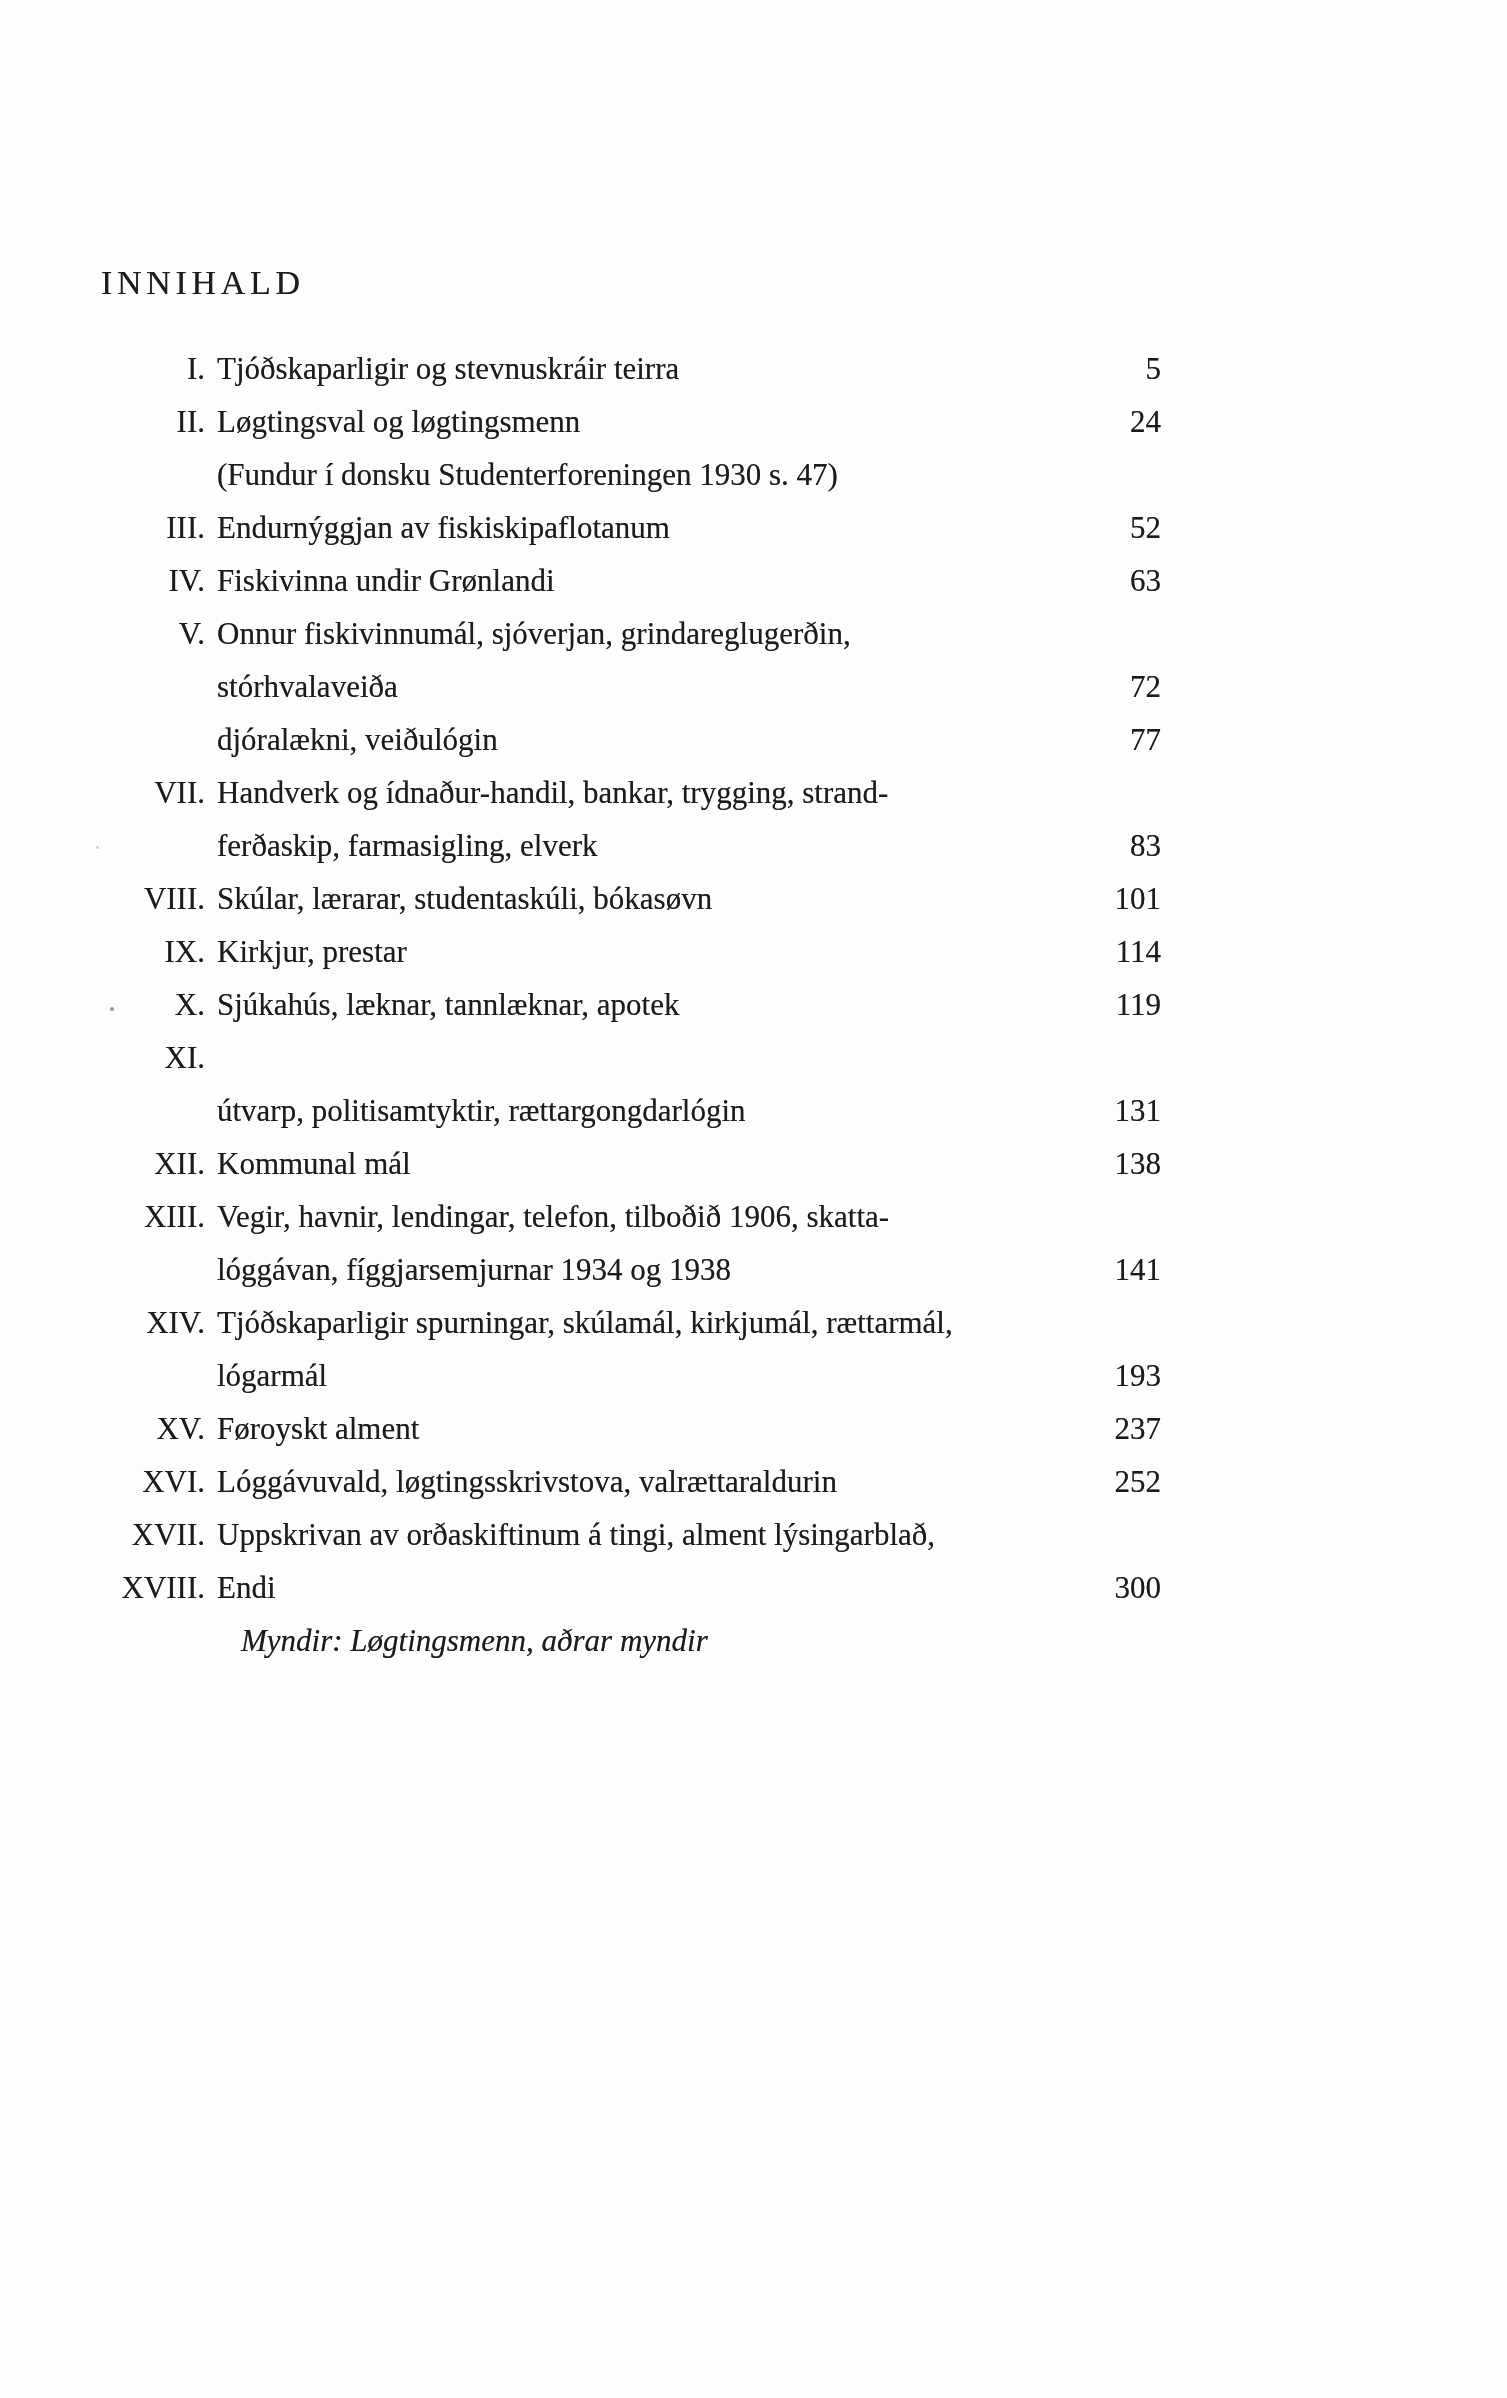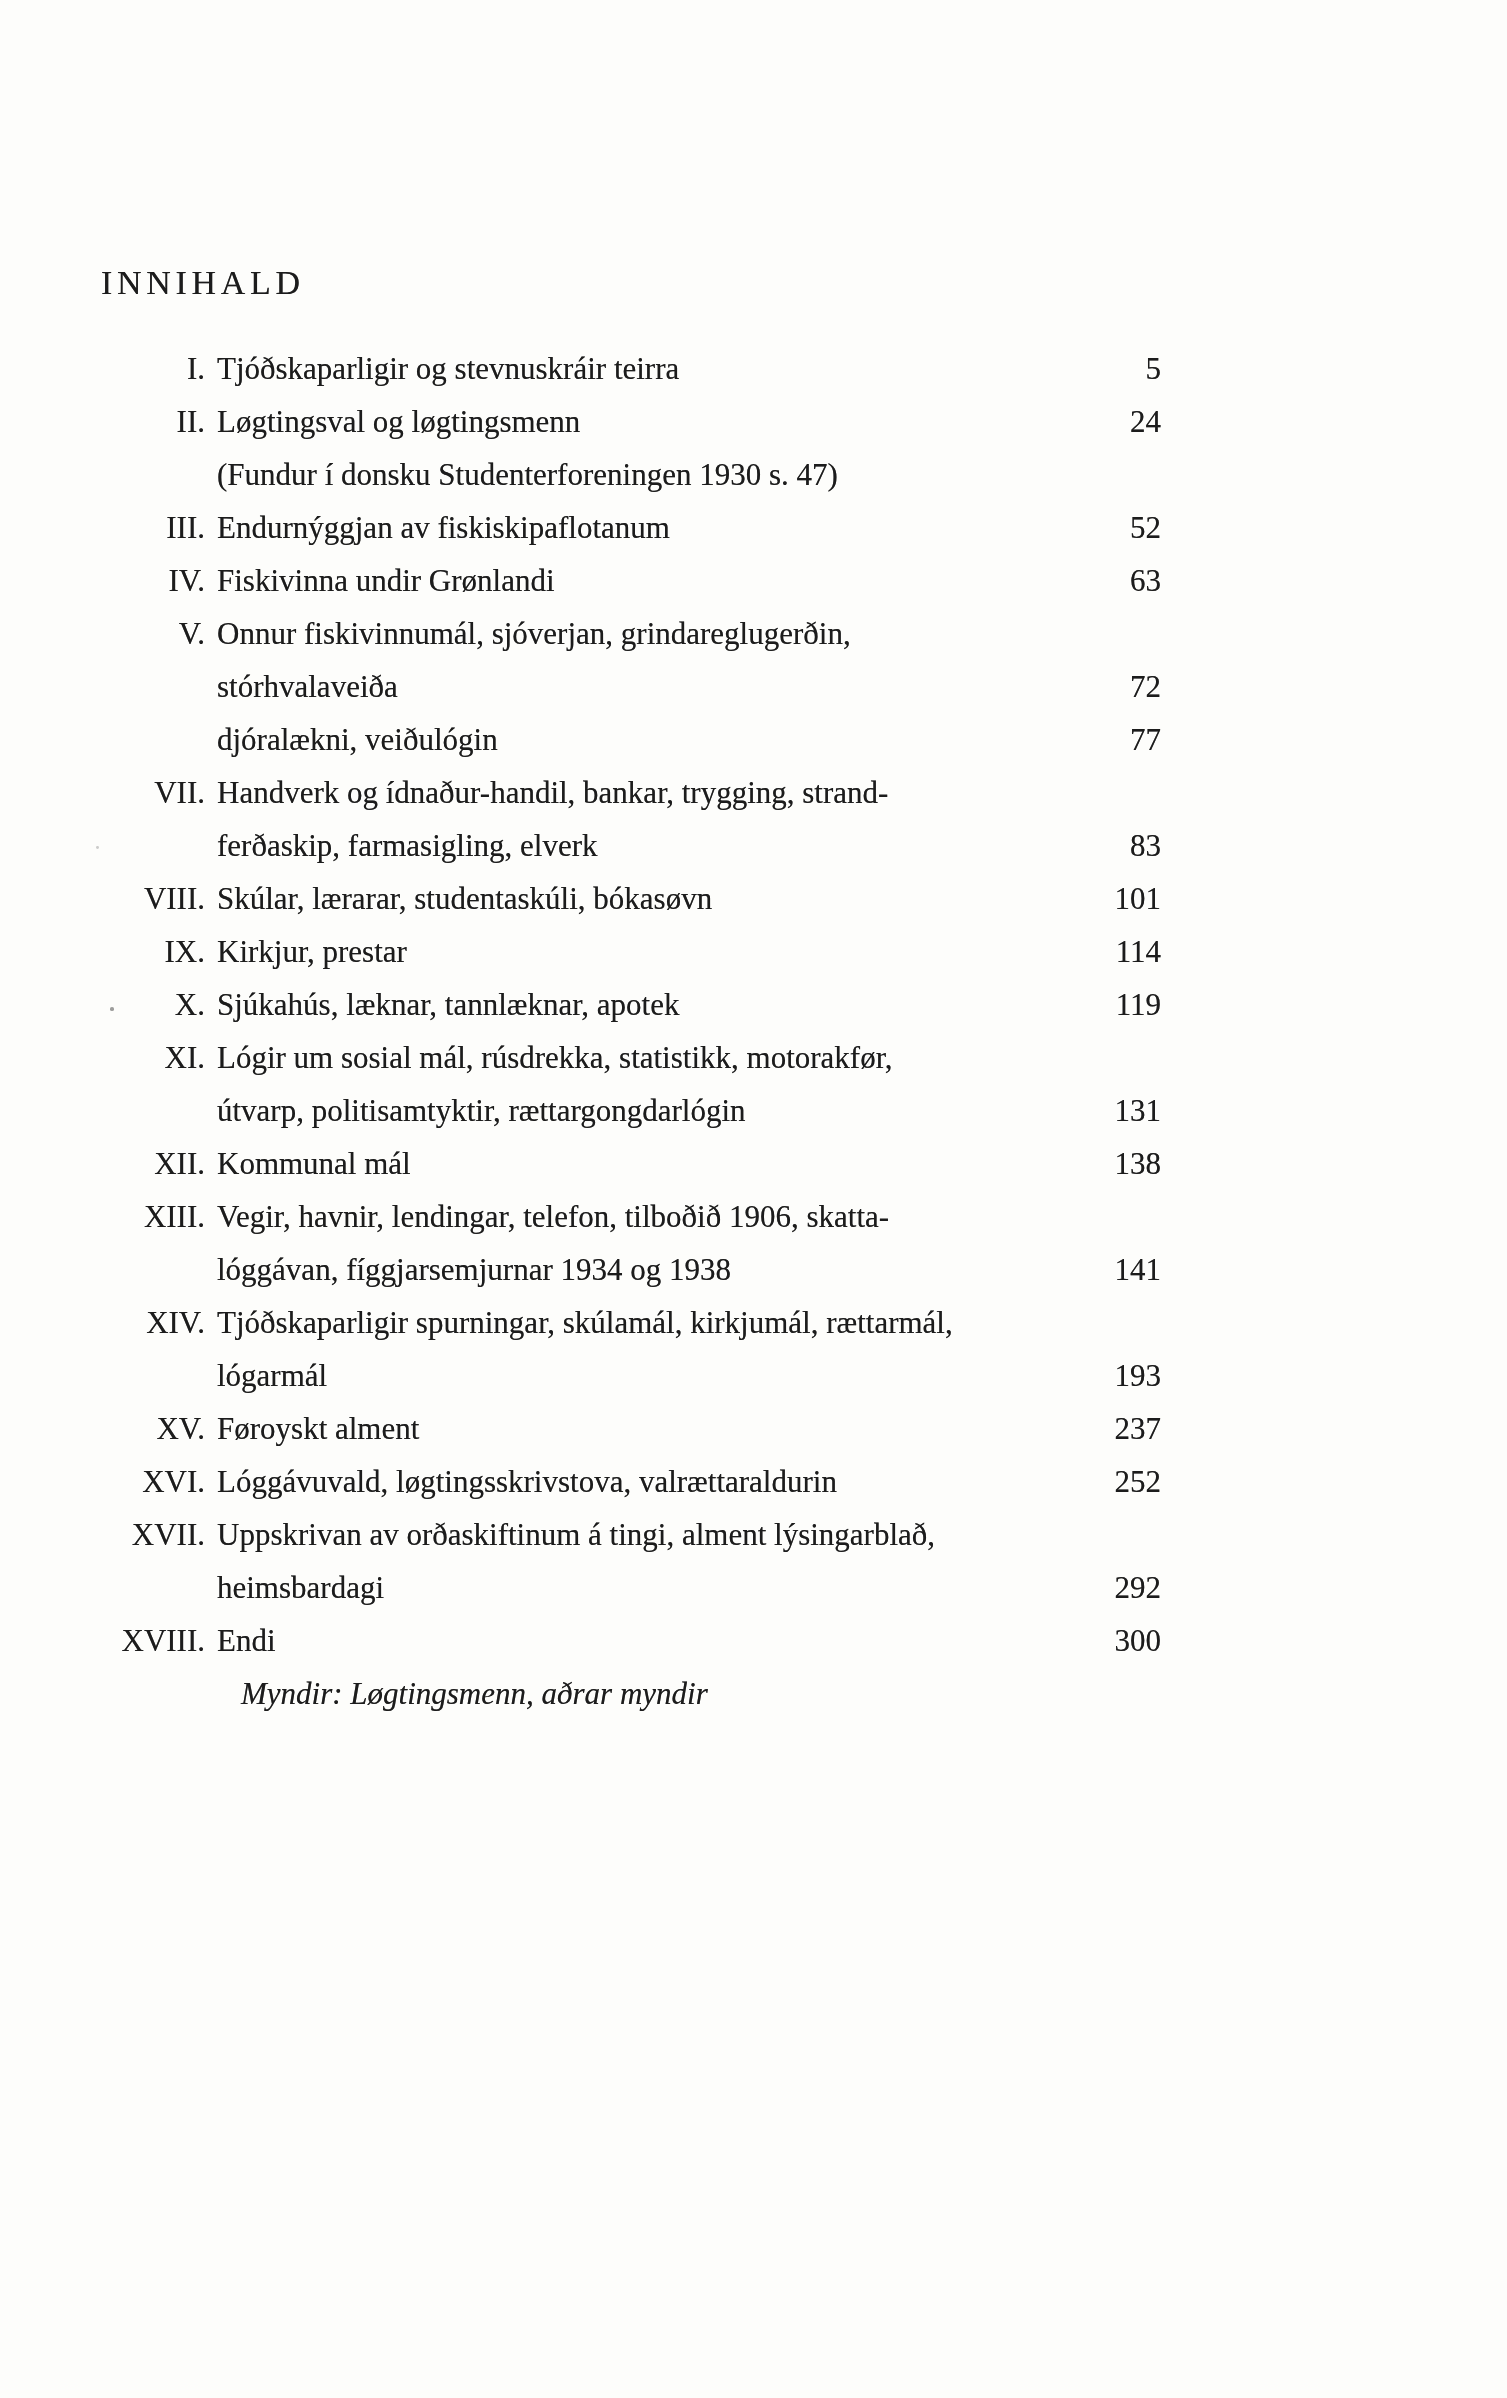--- a/index.html
+++ b/index.html
@@ -153,21 +153,20 @@
   </div>
 
   <div class="toc-row">
     <span class="num">X.</span>
     <span class="text">Sjúkahús, læknar, tannlæknar, apotek</span>
     <span class="page-num">119</span>
   </div>
 
   <div class="toc-row">
     <span class="num">XI.</span>
-    <span class="text">Lógir um sosial mál, rúsdrekka, statistikk, motorakfør,</span>
     <span class="page-num"></span>
   </div>
 
   <div class="toc-row">
     <span class="num"></span>
     <span class="text">útvarp, politisamtyktir, rættargongdarlógin</span>
     <span class="page-num">131</span>
   </div>
 
   <div class="toc-row">
@@ -212,25 +211,20 @@
     <span class="page-num">252</span>
   </div>
 
   <div class="toc-row">
     <span class="num">XVII.</span>
     <span class="text">Uppskrivan av orðaskiftinum á tingi, alment lýsingarblað,</span>
     <span class="page-num"></span>
   </div>
 
 
-  <div class="toc-row">
-    <span class="num"></span>
-    <span class="text">heimsbardagi</span>
-    <span class="page-num">292</span>
-  </div>
 
   <div class="toc-row">
     <span class="num">XVIII.</span>
     <span class="text">Endi</span>
     <span class="page-num">300</span>
   </div>
 
   <div class="toc-row">
     <span class="num"></span>
     <span class="text italic">Myndir: Løgtingsmenn, aðrar myndir</span>

